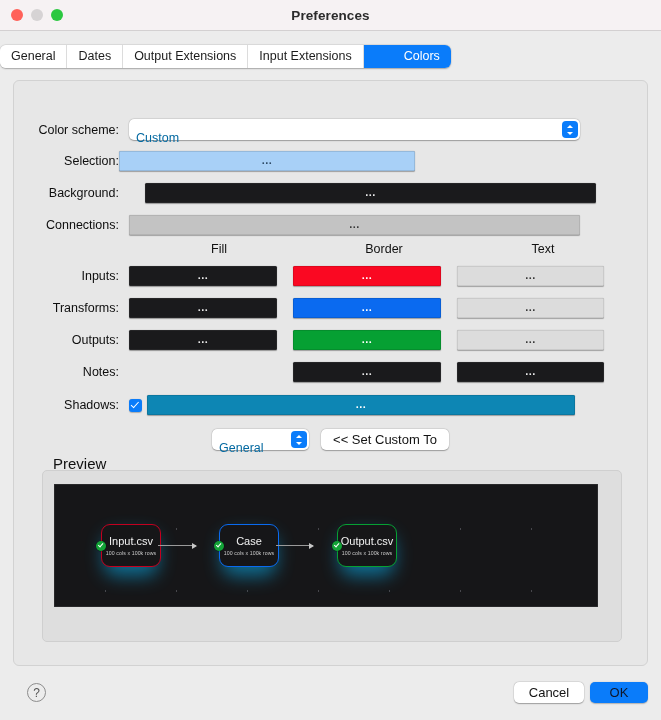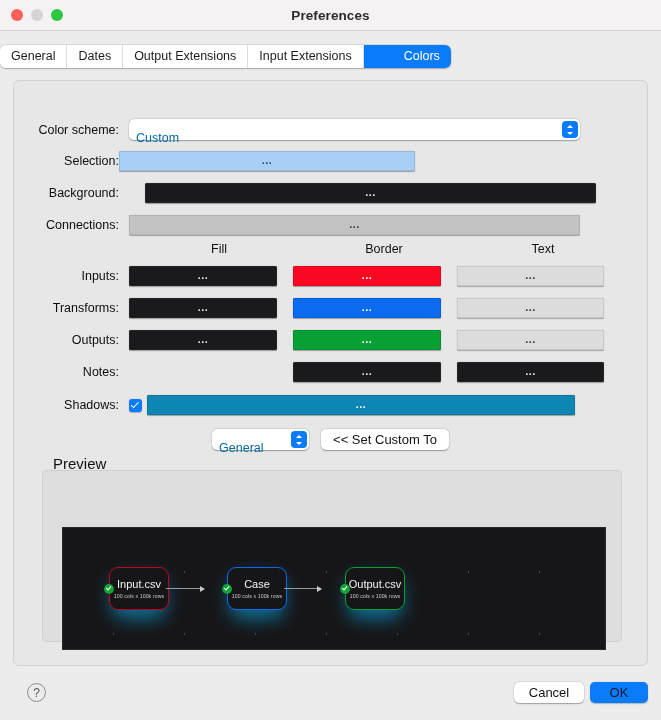--- a/index.html
+++ b/index.html
@@ -505,21 +505,21 @@
     <div class="row" style="top:348px; justify-content:center;">
       <div class="popup" style="width:97px;">
         <div class="val">General</div>
         <div class="chev"></div>
       </div>
       <div class="btn" style="margin-left:12px;">&lt;&lt; Set Custom To</div>
     </div>
 
     <div class="preview-label" style="left:39px; top:374px;">Preview</div>
     <div class="preview-box" style="left:28px; top:389px; width:580px; height:172px;">
-      <div class="canvas" style="left:19px; top:13px; width:544px; height:123px;margin-top:43px;">
+      <div class="canvas" style="left:11px; top:13px; width:544px; height:123px;">
         <div class="dotgrid"></div>
 
         <div class="conn" style="left:104px; top:61px; width:38px;"></div>
         <div class="conn" style="left:222px; top:61px; width:37px;"></div>
 
         <div class="node" style="left:47px; top:40px; width:60px; height:43px;">
           <div class="glow"></div>
           <div class="inner" style="border-color:#c3001f;"></div>
           <div class="ntitle">Input.csv</div>
           <div class="nsub">100 cols x 100k rows</div>

